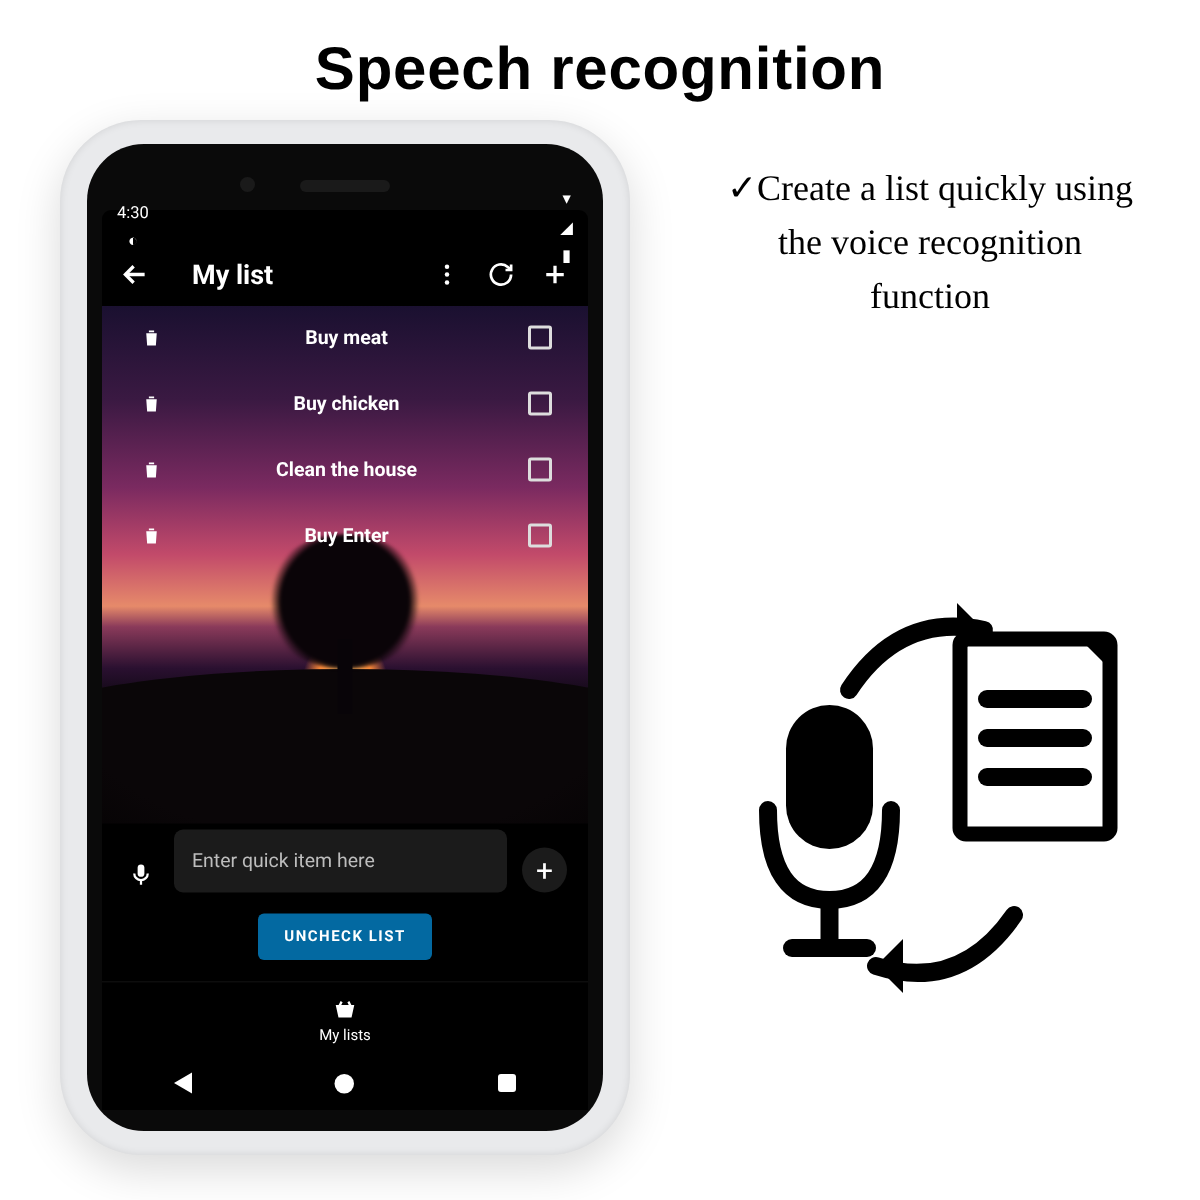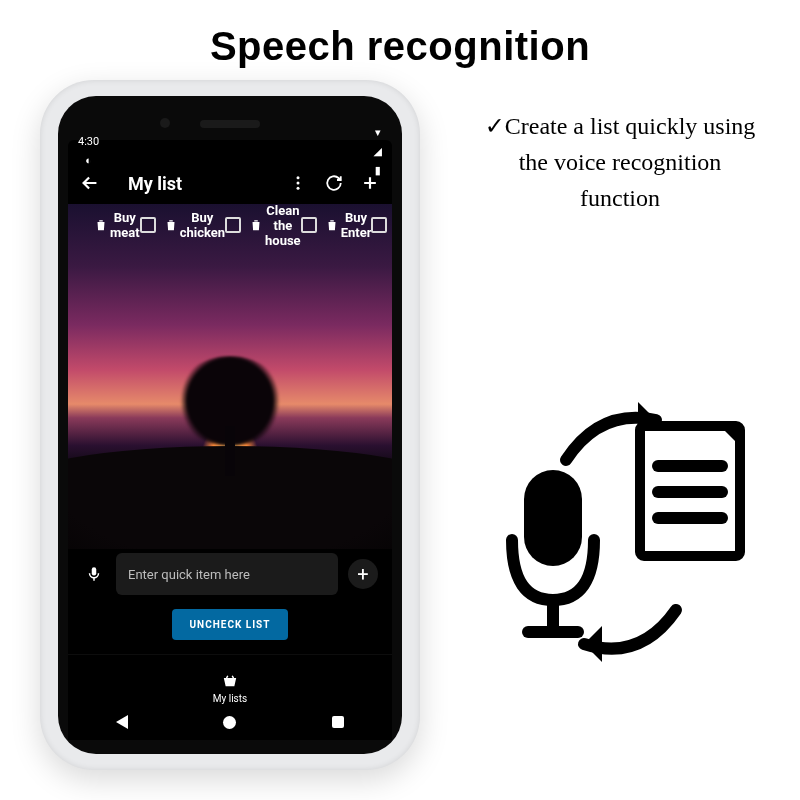--- a/index.html
+++ b/index.html
@@ -148,38 +148,38 @@
     left: -20%; right: -20%;
     top: 70%;
     height: 40%;
     background: radial-gradient(ellipse at 50% 0%, #0a0608 60%, #000 100%);
     border-radius: 50% 50% 0 0 / 30% 30% 0 0;
   }
   
   .list {
     position: absolute;
     top: 4px; left: 0; right: 0;
-    display: flex; flex-direction: row;
-    gap: 6px;
+    display: flex; flex-direction: column;
+    gap: 18px;
     padding: 4px 24px;
   }
   .list-row {
     display: flex; align-items: center; height: 26px;
     color: #fff;
   }
   .trash { width: 18px; display:flex; align-items:center; justify-content:center; }
   .row-label { flex: 1; text-align: center; font-weight: 700; font-size: 13px; }
   .checkbox {
     width: 16px; height: 16px;
     border: 2px solid #ddd;
     border-radius: 2px;
   }
   
   .quick-row {
-    display: flex; align-items: center; gap: 10px;
+    display: flex; align-items: flex-end; gap: 10px;
     padding: 0 14px;
     margin-top: 4px;
   }
   .quick-input {
     flex: 1;
     background: #1b1b1b;
     height: 42px;
     border-radius: 6px;
     display: flex;
     align-items: center;
@@ -213,21 +213,21 @@
     height: 50px;
     border-top: 1px solid rgba(255,255,255,0.05);
   }
   .tab {
     flex: 1;
     display: flex; flex-direction: column; align-items: center; justify-content: center;
     gap: 3px;
     color: #bdbdbd;
     font-size: 10px;
   }
-  .tab.active { color: #fff; justify-content: flex-end; }
+  .tab.active { color: #fff; }
   
   .navbar {
     height: 36px;
     display: flex; align-items: center; justify-content: space-around;
     color: #fff;
     background: #000;
   }
   .nav-tri {
     width: 0; height: 0;
     border-top: 7px solid transparent;

